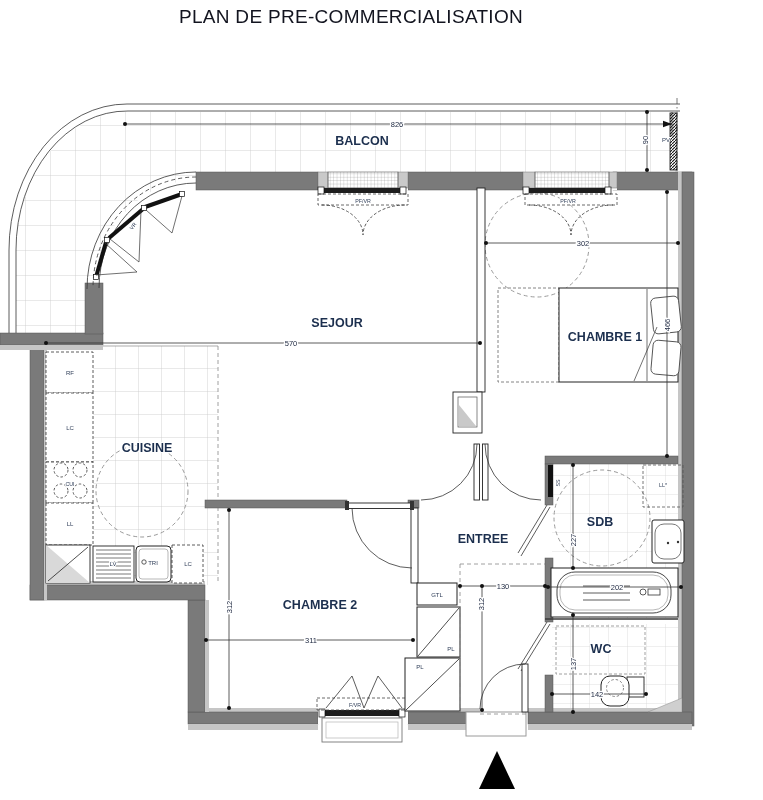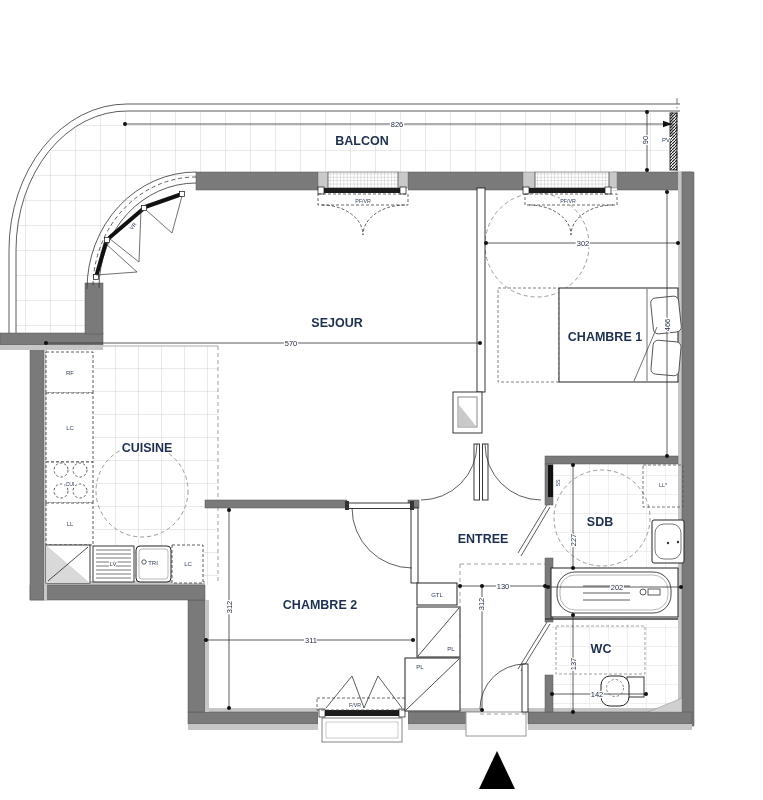--- a/index.html
+++ b/index.html
@@ -22,20 +22,21 @@
   .dashln{fill:none;stroke:#888;stroke-width:.8;stroke-dasharray:4 3;}
   .dcirc{fill:none;stroke:#9a9a9a;stroke-width:1;stroke-dasharray:4 3;}
   .dln{stroke:#333;stroke-width:.8;}
   .thin{fill:none;stroke:#333;stroke-width:.8;}
   .dot{fill:#111;}
 </style>
 </head>
 <body>
 
 <div class="page">
+  <div class="title">PLAN DE PRE-COMMERCIALISATION</div>
 
   <svg width="763" height="800" viewBox="0 0 763 800">
     <defs>
       <pattern id="gb" width="25" height="25" patternUnits="userSpaceOnUse">
         <path d="M25 0H0V25" fill="none" stroke="#c9c9c9" stroke-width="0.8"></path>
       </pattern>
       <pattern id="gk" width="23" height="23" patternUnits="userSpaceOnUse">
         <path d="M23 0H0V23" fill="none" stroke="#c9c9c9" stroke-width="0.8"></path>
       </pattern>
       <pattern id="gs" width="19" height="19" patternUnits="userSpaceOnUse">

